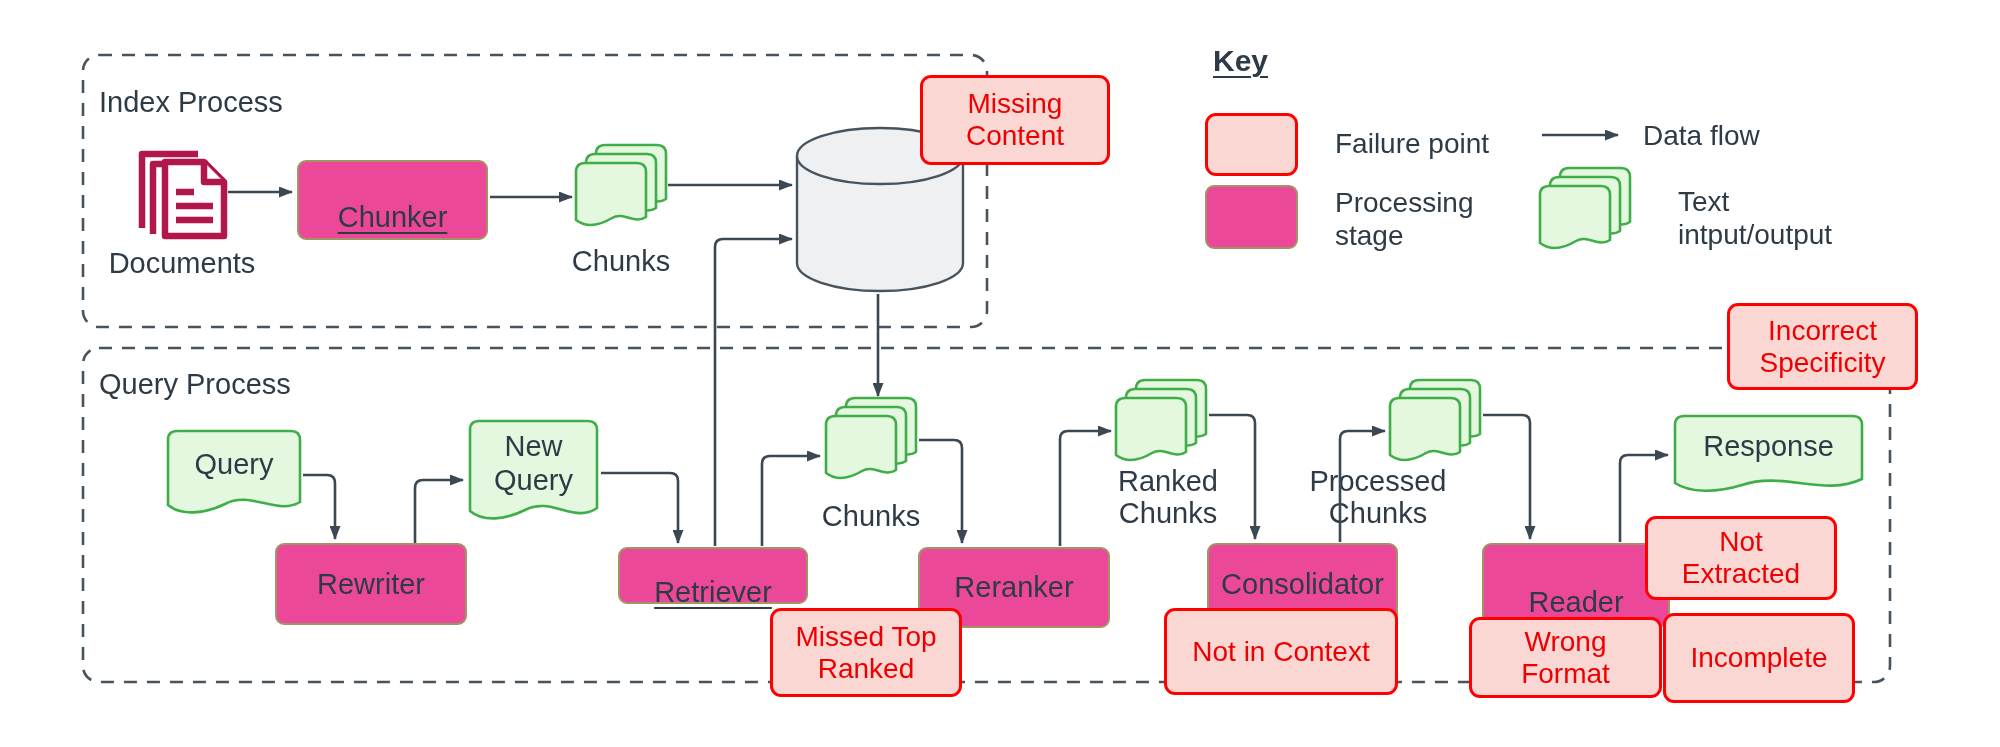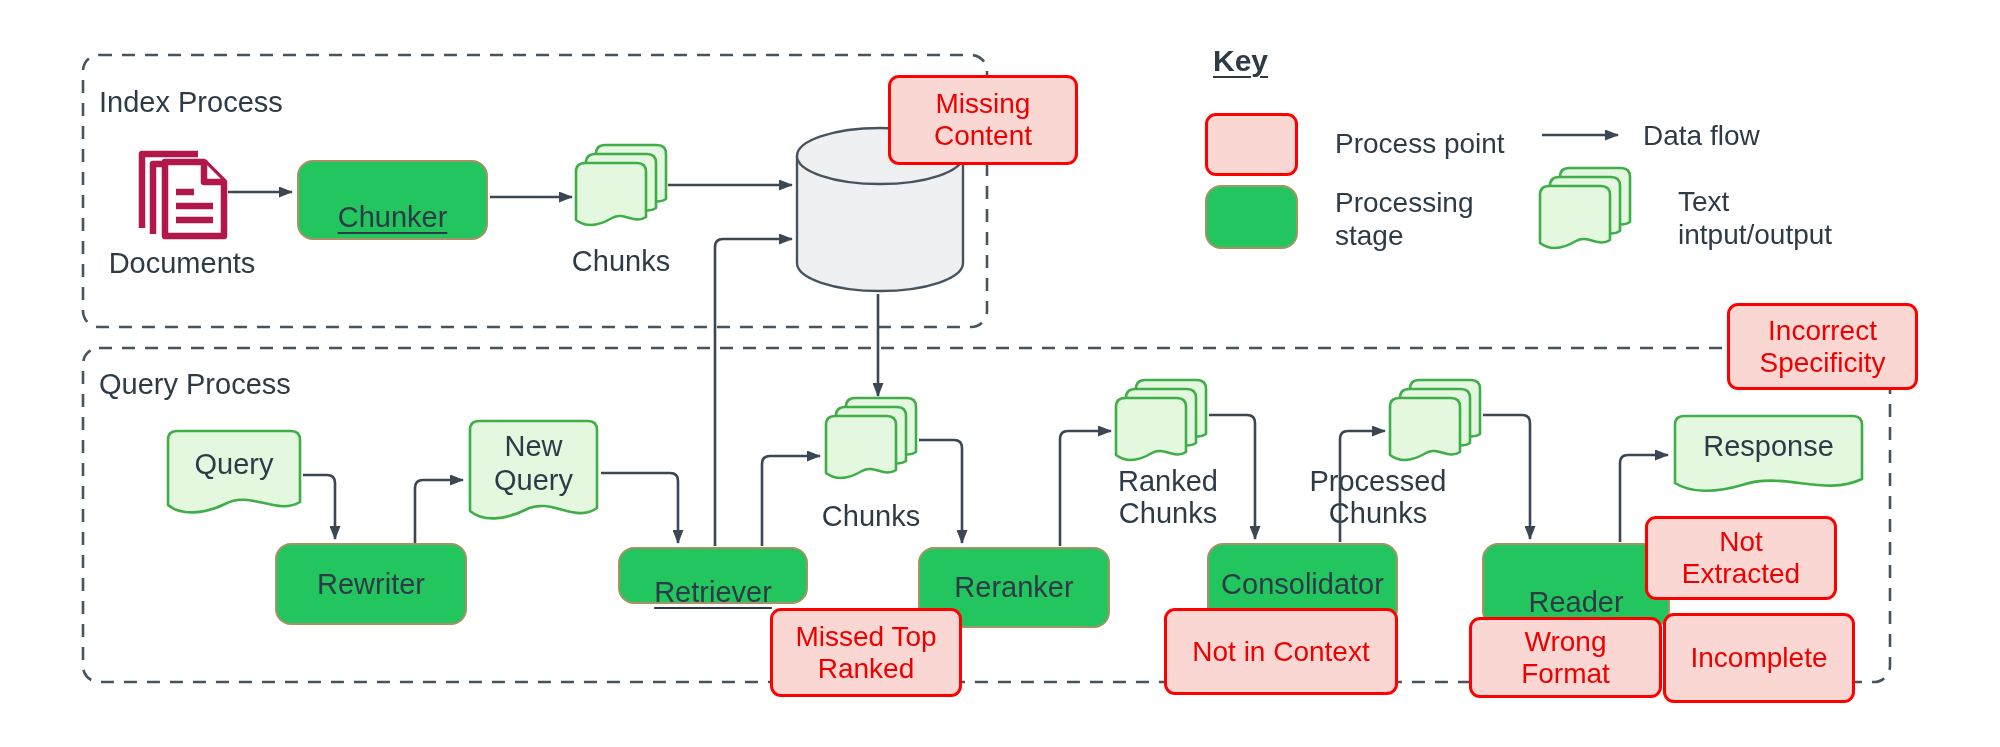--- a/index.html
+++ b/index.html
@@ -3,21 +3,21 @@
 <meta charset="utf-8">
 <style>
   html,body{margin:0;padding:0;background:#fff;}
   #canvas{position:relative;width:2000px;height:747px;background:#fff;overflow:hidden;
           font-family:"Liberation Sans",sans-serif;color:#2e3b46;}
   .abs{position:absolute;}
   svg{display:block;}
   .layer{position:absolute;left:0;top:0;z-index:3;pointer-events:none;}
   .bglayer{position:absolute;left:0;top:0;z-index:1;pointer-events:none;}
   .node{z-index:2;}
-  .stage{background:#22c55e;border:2px solid #a29464;border-radius:16px;
+  .stage{background:#ec4899;border:2px solid #a29464;border-radius:9px;
          display:flex;align-items:center;justify-content:center;
          font-size:29px;color:#2e3b46;box-sizing:border-box;}
   .failure{background:#fbd7d3;border:3px solid #fe0000;border-radius:11px;
            display:flex;align-items:center;justify-content:center;text-align:center;
            font-size:28px;line-height:32px;color:#ee0000;box-sizing:border-box;
            padding:0 14px;z-index:4;}
   .swatch{z-index:2;}
   .u{text-decoration:underline;text-underline-offset:5px;text-decoration-thickness:2px;margin-top:34px;}
   .title{font-size:29px;white-space:nowrap;z-index:2;}
   .nlabel{font-size:29px;text-align:center;z-index:2;white-space:nowrap;}
@@ -73,27 +73,27 @@
 
   <div class="abs docwrap" style="left:795px;top:126px;width:170px;height:170px;">
     <svg width="170" height="170" viewBox="0 0 170 170">
       <g fill="#eef0f2" stroke="#47545e" stroke-width="2.4">
         <path d="M 2 30 L 2 137 A 83 28 0 0 0 168 137 L 168 30"></path>
         <ellipse cx="85" cy="30" rx="83" ry="28"></ellipse>
       </g>
     </svg>
   </div>
 
-  <div class="abs failure" style="left:888px;top:75px;width:190px;height:90px;">Missing Content</div>
+  <div class="abs failure" style="left:920px;top:75px;width:190px;height:90px;">Missing Content</div>
 
   <div class="abs" style="left:1213px;top:44px;font-size:30px;font-weight:bold;z-index:2;">
     <span class="u">Key</span>
   </div>
   <div class="abs failure swatch" style="left:1205px;top:113px;width:93px;height:63px;"></div>
-  <div class="abs keytext" style="left:1335px;top:127px;white-space:nowrap;">Process point</div>
+  <div class="abs keytext" style="left:1335px;top:127px;white-space:nowrap;">Failure point</div>
   <div class="abs keytext" style="left:1643px;top:119px;white-space:nowrap;">Data flow</div>
   <div class="abs stage swatch" style="left:1205px;top:185px;width:93px;height:64px;"></div>
   <div class="abs keytext" style="left:1335px;top:186px;width:205px;">Processing stage</div>
   <div class="abs docwrap" style="left:1538px;top:166px;width:96px;height:96px;">
     <svg width="96" height="96" viewBox="0 0 96 96">
       <g fill="#e4f7df" stroke="#3fae49" stroke-width="2.6" stroke-linejoin="round">
         <path transform="translate(20,0)" d="M 2 11 Q 2 2 11 2 L 63 2 Q 72 2 72 11 L 72 56 C 60 64 50 50 38 57 C 28 63 14 68 2 59 Z"></path>
         <path transform="translate(10,9)" d="M 2 11 Q 2 2 11 2 L 63 2 Q 72 2 72 11 L 72 56 C 60 64 50 50 38 57 C 28 63 14 68 2 59 Z"></path>
         <path transform="translate(0,18)" d="M 2 11 Q 2 2 11 2 L 63 2 Q 72 2 72 11 L 72 56 C 60 64 50 50 38 57 C 28 63 14 68 2 59 Z"></path>
       </g>

